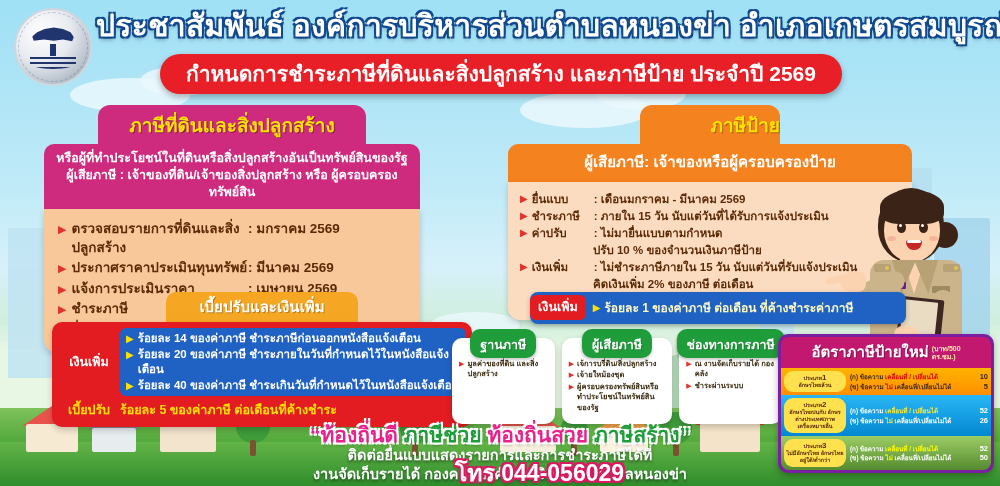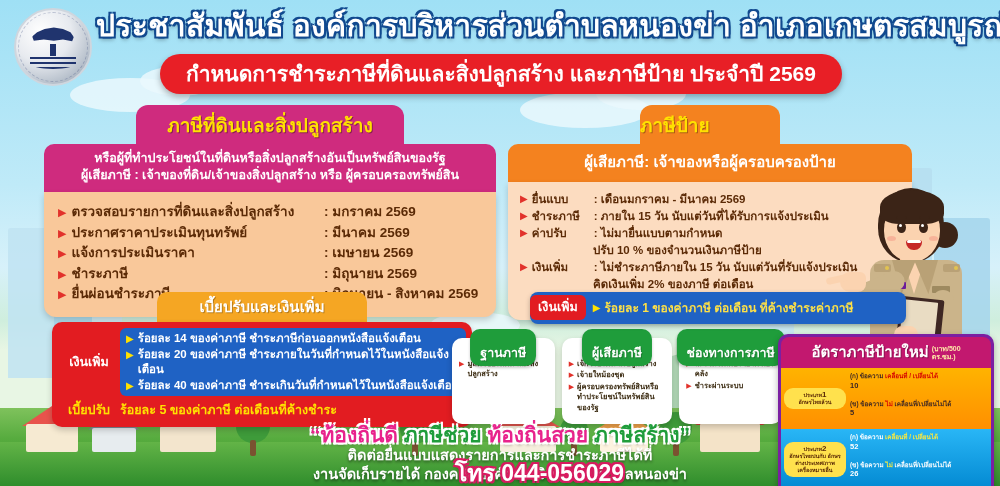--- a/index.html
+++ b/index.html
@@ -57,21 +57,21 @@
     letter-spacing:.3px; white-space:nowrap;
   }
   .hdr-sub {
     position:absolute; left:160px; top:54px; z-index:5;
     background:#e81f26; color:#fff; font-weight:bold; font-size:21px; line-height:21px;
     padding:9px 26px 10px; border-radius:22px;
     box-shadow:0 3px 6px rgba(0,0,0,.3); white-space:nowrap;
   }
 
   
-  .panel-left { position:absolute; left:44px; top:105px; width:452px; z-index:4; }
+  .panel-left { position:absolute; left:44px; top:105px; width:376px; z-index:4; }
   .pl-tab {
     position:relative; margin:0 auto; width:268px;
     background:#cf2b7e; color:#ffe100; font-weight:bold; font-size:19px; text-align:center;
     padding:5px 0 6px; border-radius:12px 12px 0 0;
     text-shadow:1px 1px 0 rgba(0,0,0,.35);
   }
   .pl-head {
     background:#cf2b7e; color:#fff; font-size:12.5px; line-height:17px; font-weight:bold;
     text-align:center; padding:6px 10px 8px; border-radius:10px 10px 0 0; margin-top:-2px;
   }
@@ -80,87 +80,87 @@
     box-shadow:0 3px 6px rgba(0,0,0,.18);
   }
   .pl-row { display:flex; align-items:baseline; font-size:13.5px; font-weight:bold;
             color:#5b2a06; line-height:18.5px; padding:1px 0; }
   .pl-row .bullet { color:#e2322b; margin-right:5px; font-size:11px; line-height:18px; }
   .pl-row .lbl { flex:1 1 auto; }
   .pl-row .val { flex:0 0 160px; color:#5b2a06; }
 
   
   .pen-wrap{ position:absolute; left:52px; top:292px; width:420px; z-index:5; }
-  .pen-tab{ margin:0 auto; width:210px; background:#f5a623; color:#ffffff; font-weight:bold;
+  .pen-tab{ margin:0 auto; width:192px; background:#f5a623; color:#ffffff; font-weight:bold;
             font-size:15px; text-align:center; padding:3px 0 4px; border-radius:10px 10px 0 0;
             text-shadow:1px 1px 0 rgba(0,0,0,.25); }
   .pen-box{ background:#e21c21; border-radius:10px; padding:6px; box-shadow:0 3px 6px rgba(0,0,0,.2); margin-top:-1px;}
   .pen-inner{ display:flex; align-items:stretch; }
   .pen-key{ flex:0 0 62px; display:flex; align-items:center; justify-content:center;
             color:#ffffff; font-weight:bold; font-size:12.5px; }
   .pen-lines{ flex:1 1 auto; background:#1f62c4; border-radius:6px; padding:3px 6px; }
   .pen-line{ color:#fff; font-size:11.5px; font-weight:bold; line-height:15.5px; display:flex; }
   .pen-line .b{ color:#ffe100; margin-right:4px; font-size:10px; }
   .pen-foot{ display:flex; align-items:center; padding:4px 0 1px; }
   .pen-foot .k{ flex:0 0 62px; text-align:center; color:#ffe100; font-weight:bold; font-size:12.5px;}
   .pen-foot .v{ color:#ffe100; font-weight:bold; font-size:12.5px; }
 
   
   .panel-right { position:absolute; left:508px; top:105px; width:404px; z-index:4; }
   .pr-tab { margin:0 auto; width:140px; background:#f4821f; color:#ffe100; font-weight:bold;
-            font-size:19px; text-align:left; padding:5px 0 6px; border-radius:12px 12px 0 0;
+            font-size:19px; text-align:right; padding:5px 0 6px; border-radius:12px 12px 0 0;
             text-shadow:1px 1px 0 rgba(0,0,0,.3); }
   .pr-head{ background:#f4821f; color:#fff; font-weight:bold; font-size:15px; text-align:center;
             padding:6px 8px 8px; border-radius:10px 10px 0 0; margin-top:-2px; }
   .pr-body{ background:#fcdcc0; border-radius:0 0 12px 12px; padding:8px 10px 10px 12px;
             box-shadow:0 3px 6px rgba(0,0,0,.18); min-height:138px; }
   .pr-row{ display:flex; font-size:11.5px; font-weight:bold; color:#5b2a06; line-height:16px; padding:.5px 0;}
   .pr-row .b{ color:#e2322b; margin-right:4px; font-size:10px; line-height:16px; }
   .pr-row .k{ flex:0 0 62px; }
   .pr-row .v{ flex:1 1 auto; }
   .pr-row.cont .v{ padding-left:73px; }
 
   .pr-note{ position:absolute; left:530px; top:292px; width:376px; z-index:6;
             background:#1f62c4; border-radius:8px; display:flex; align-items:center;
             padding:3px 8px 4px 0; box-shadow:0 2px 5px rgba(0,0,0,.25); }
   .pr-note .k{ background:#e21c21; color:#fff; font-weight:bold; font-size:12.5px;
                padding:2px 8px 3px; border-radius:6px; margin-right:7px; }
   .pr-note .b{ color:#ffe100; font-size:10px; margin-right:4px; }
-  .pr-note .v{ color:#fde047; font-weight:bold; font-size:12px; }
+  .pr-note .v{ color:#fef9c3; font-weight:bold; font-size:12px; }
 
   
   .cards{ position:absolute; left:452px; top:338px; width:330px; display:flex; gap:7px; z-index:5; }
   .card{ background:#ffffff; border-radius:10px; padding:20px 7px 8px; position:relative;
          box-shadow:0 3px 6px rgba(0,0,0,.2); min-height:86px; }
   .card.c1{ width:104px; } .card.c2{ width:112px; } .card.c3{ width:104px; }
   .card .cap{ position:absolute; left:50%; transform:translateX(-50%); top:-9px;
               background:#1f9d3b; color:#fff; font-weight:bold; font-size:12.5px;
-              padding:14px 10px 3px; border-radius:10px; white-space:nowrap;
+              padding:6px 10px 3px; border-radius:10px; white-space:nowrap;
               box-shadow:0 2px 3px rgba(0,0,0,.2); text-shadow:1px 1px 0 rgba(0,0,0,.2); }
   .card .li{ display:flex; font-size:7.5px; font-weight:bold; color:#3a2a10; line-height:10.5px; padding:.5px 0;}
   .card .li .b{ color:#e2322b; margin-right:3px; font-size:7px; }
 
   
   .rates{ position:absolute; left:778px; top:334px; width:216px; z-index:6;
           background:#7b1fa2; border-radius:10px; padding:3px; box-shadow:0 3px 7px rgba(0,0,0,.3); }
   .rates .rt-title{ background:#c2186f; border-radius:8px 8px 0 0; color:#ffffff;
           font-weight:bold; font-size:15px; text-align:center; padding:3px 4px 4px;
           text-shadow:1px 1px 0 rgba(0,0,0,.3); position:relative; }
   .rates .rt-title .unit{ font-size:7px; line-height:8px; display:inline-block; vertical-align:middle;
           color:#ffe8a8; text-align:left; margin-left:3px; text-shadow:none;}
   .rt-row{ display:flex; align-items:center; padding:3px 3px; }
   .rt-row.r1{ background:linear-gradient(180deg,#ffb300,#ff8f00); }
   .rt-row.r2{ background:linear-gradient(180deg,#29b6f6,#0288d1); }
   .rt-row.r3{ background:linear-gradient(180deg,#9ccc65,#558b2f); border-radius:0 0 8px 8px; }
   .rt-pill{ flex:0 0 62px; background:#ffe14d; border-radius:9px; color:#5b2a06;
             font-size:5.5px; line-height:7px; font-weight:bold; text-align:center; padding:3px 2px; }
   .rt-pill .n{ font-size:8px; }
   .rt-lines{ flex:1 1 auto; padding-left:4px; }
-  .rt-line{ display:flex; align-items:flex-start; font-size:6.3px; font-weight:bold;
-            color:#ffffff; line-height:9.5px;flex-direction:column; }
+  .rt-line{ display:flex; align-items:center; font-size:6.3px; font-weight:bold;
+            color:#ffffff; line-height:9.5px; }
   .rt-line .t{ flex:1 1 auto; }
   .rt-line .t .hl{ color:#ff1744; }
   .rt-line .amt{ flex:0 0 18px; text-align:right; font-size:7.5px; color:#ffffff; }
   .rt-row.r1 .rt-line{ color:#3e2723; } .rt-row.r1 .rt-line .amt{ color:#3e2723; }
   .rt-row.r1 .rt-line .t .hl{ color:#d50000; }
   .rt-row.r3 .rt-line .t .hl{ color:#ffff00; }
   .rt-row.r2 .rt-line .t .hl{ color:#ffeb3b; }
 
   
   .officer{ position:absolute; left:836px; top:186px; width:152px; height:178px; z-index:5; }

